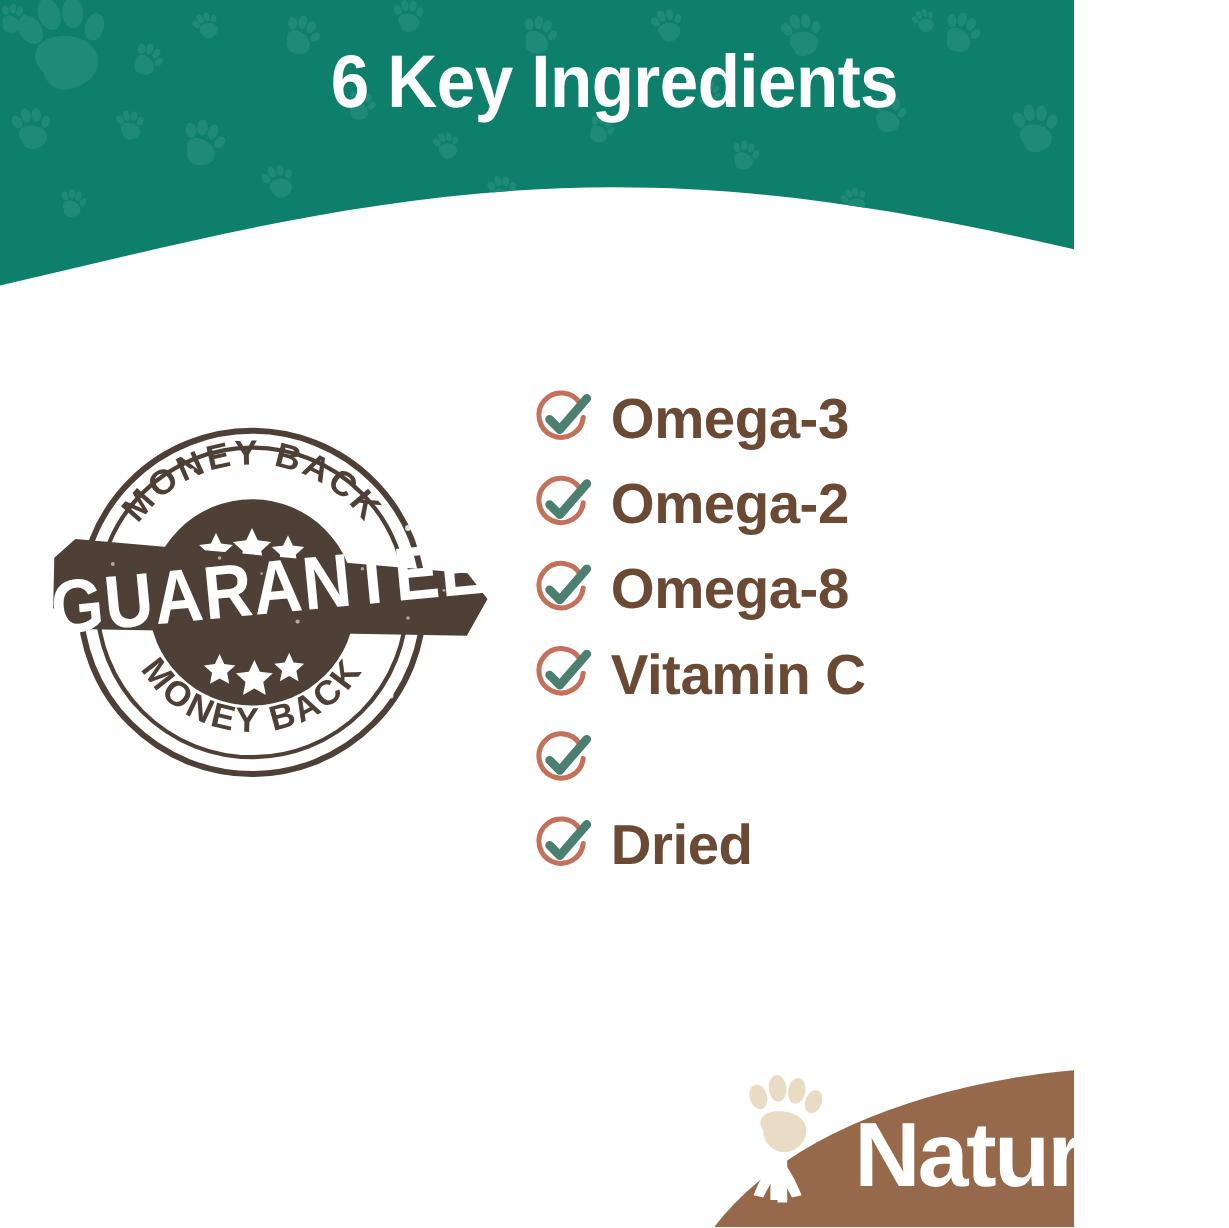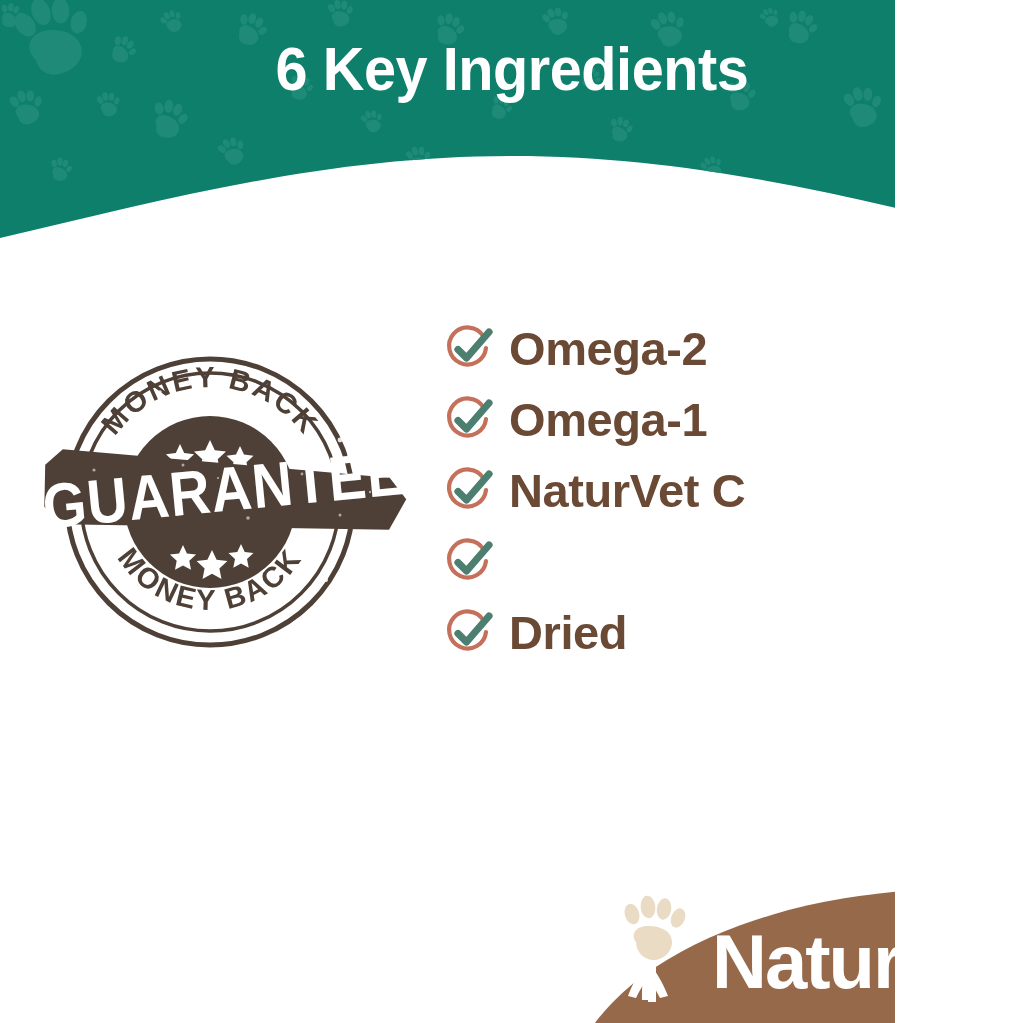--- a/index.html
+++ b/index.html
@@ -222,43 +222,50 @@
         <circle cx="46" cy="205" r="2.2"></circle>
           <circle cx="38" cy="190" r="1.6"></circle>
         <circle cx="286" cy="228" r="2.0"></circle>
           <circle cx="120" cy="40" r="1.7"></circle>
       </g>
     </svg>
   </div>
 
   <div class="ingredient-list">
 
+    <div class="ingredient-row">
+      <svg class="check-icon" viewBox="0 0 52 52">
+        <path d="M 40.5,13.5 A 18.5,18.5 0 1 0 43,25" fill="none" stroke="#C4705A" stroke-width="4.2" stroke-linecap="round"></path>
+        <path d="M 15,26.5 L 23.5,35 L 46,9" fill="none" stroke="#4C7F70" stroke-width="7.2" stroke-linecap="round" stroke-linejoin="round"></path>
+      </svg>
+      <span class="ingredient-label">Omega-3</span>
+    </div>
 
     <div class="ingredient-row">
       <svg class="check-icon" viewBox="0 0 52 52">
         <path d="M 40.5,13.5 A 18.5,18.5 0 1 0 43,25" fill="none" stroke="#C4705A" stroke-width="4.2" stroke-linecap="round"></path>
         <path d="M 15,26.5 L 23.5,35 L 46,9" fill="none" stroke="#4C7F70" stroke-width="7.2" stroke-linecap="round" stroke-linejoin="round"></path>
       </svg>
       <span class="ingredient-label">Omega-2</span>
     </div>
 
     <div class="ingredient-row">
       <svg class="check-icon" viewBox="0 0 52 52">
         <path d="M 40.5,13.5 A 18.5,18.5 0 1 0 43,25" fill="none" stroke="#C4705A" stroke-width="4.2" stroke-linecap="round"></path>
         <path d="M 15,26.5 L 23.5,35 L 46,9" fill="none" stroke="#4C7F70" stroke-width="7.2" stroke-linecap="round" stroke-linejoin="round"></path>
       </svg>
-      <span class="ingredient-label">Omega-1</span>
-    </div>
-
-    <div class="ingredient-row">
-      <svg class="check-icon" viewBox="0 0 52 52">
-        <path d="M 40.5,13.5 A 18.5,18.5 0 1 0 43,25" fill="none" stroke="#C4705A" stroke-width="4.2" stroke-linecap="round"></path>
-        <path d="M 15,26.5 L 23.5,35 L 46,9" fill="none" stroke="#4C7F70" stroke-width="7.2" stroke-linecap="round" stroke-linejoin="round"></path>
-      </svg>
-      <span class="ingredient-label">NaturVet C</span>
+      <span class="ingredient-label">Omega-8</span>
+    </div>
+
+    <div class="ingredient-row">
+      <svg class="check-icon" viewBox="0 0 52 52">
+        <path d="M 40.5,13.5 A 18.5,18.5 0 1 0 43,25" fill="none" stroke="#C4705A" stroke-width="4.2" stroke-linecap="round"></path>
+        <path d="M 15,26.5 L 23.5,35 L 46,9" fill="none" stroke="#4C7F70" stroke-width="7.2" stroke-linecap="round" stroke-linejoin="round"></path>
+      </svg>
+      <span class="ingredient-label">Vitamin C</span>
     </div>
 
     <div class="ingredient-row">
       <svg class="check-icon" viewBox="0 0 52 52">
         <path d="M 40.5,13.5 A 18.5,18.5 0 1 0 43,25" fill="none" stroke="#C4705A" stroke-width="4.2" stroke-linecap="round"></path>
         <path d="M 15,26.5 L 23.5,35 L 46,9" fill="none" stroke="#4C7F70" stroke-width="7.2" stroke-linecap="round" stroke-linejoin="round"></path>
       </svg>
     </div>
 
     <div class="ingredient-row">

